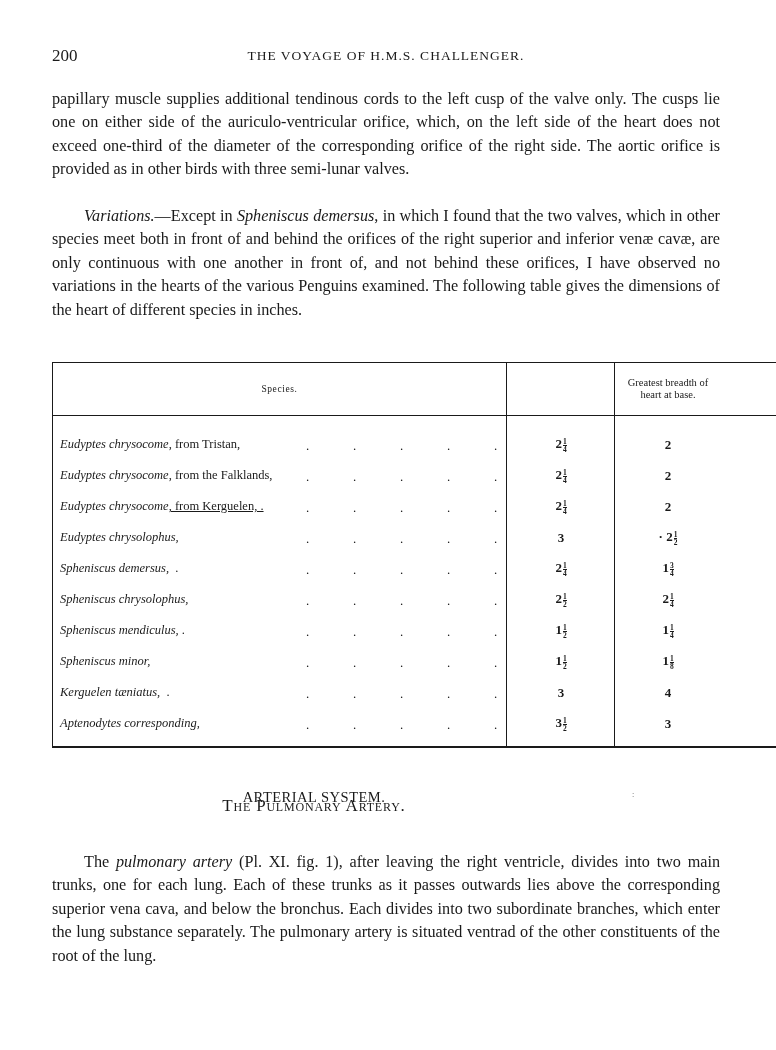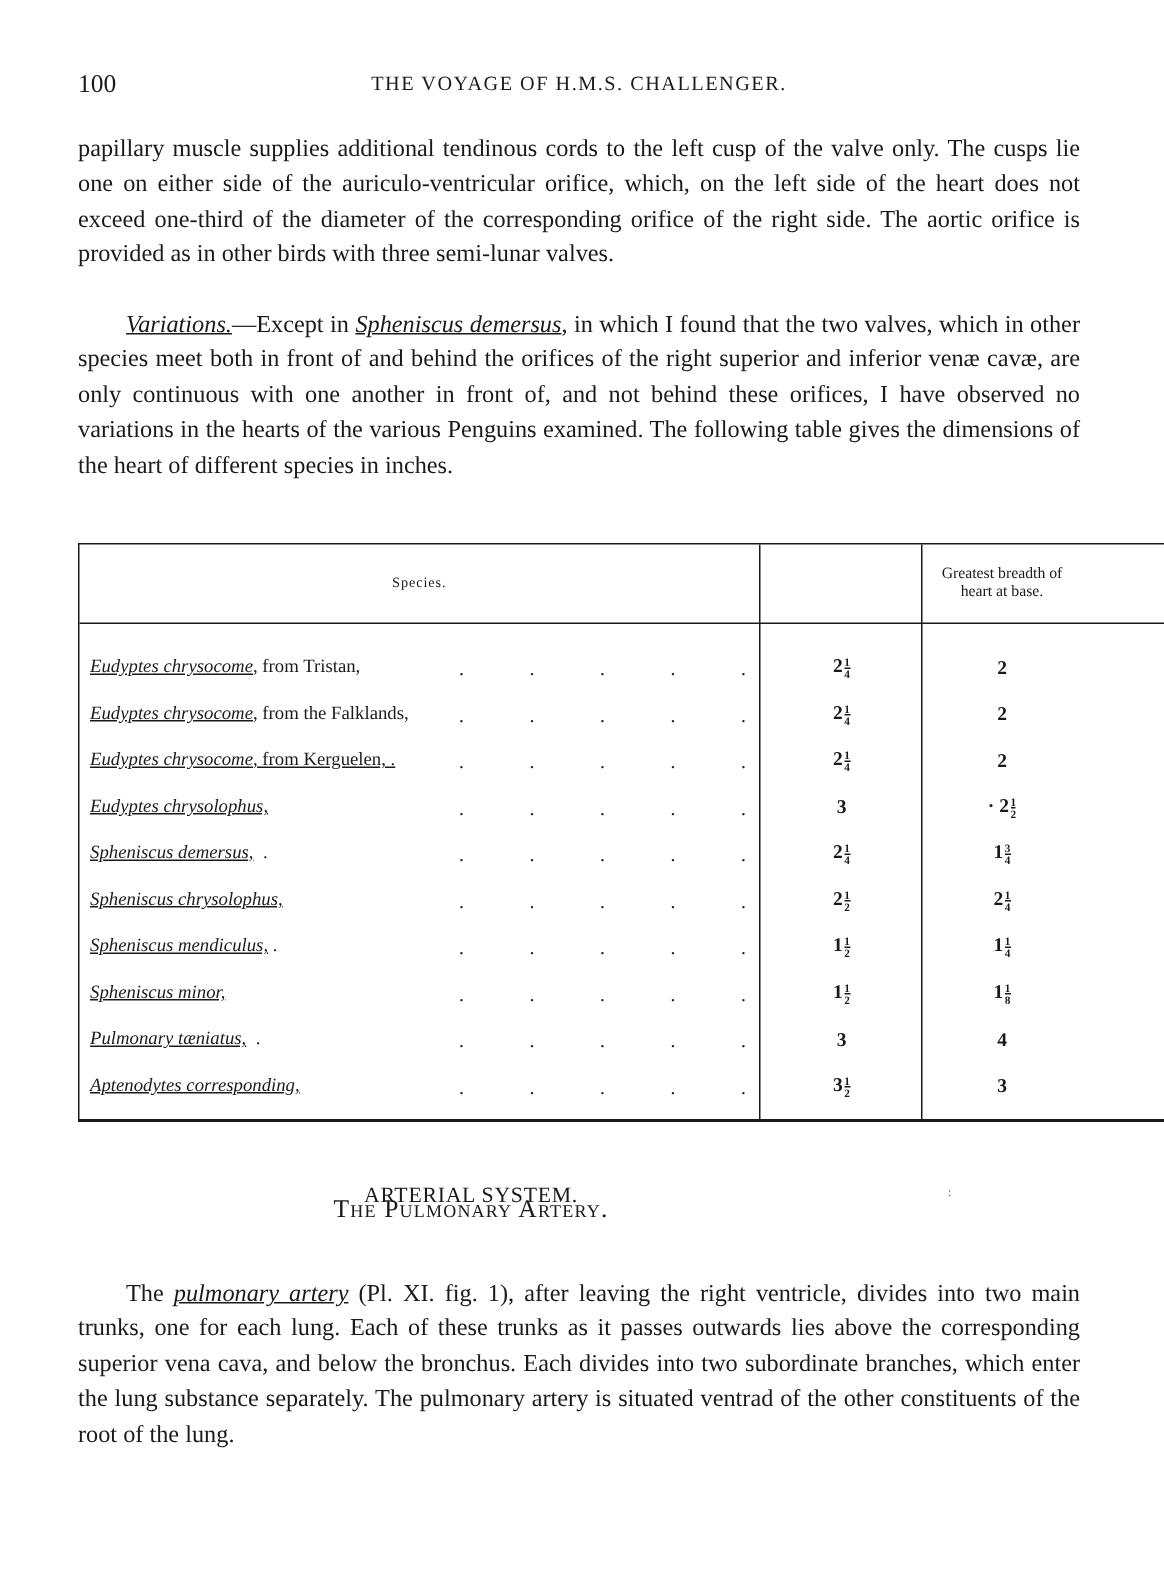--- a/index.html
+++ b/index.html
@@ -11,21 +11,21 @@
     .running-head { position: absolute; top: 46px; left: 52px; width: 668px; height: 20px; }
     .page-num { position: absolute; left: 0; top: 0; font-size: 17px; }
     .run-title { position: absolute; left: 0; right: 0; top: 2px; text-align: center; font-size: 13.5px; letter-spacing: 1px; }
 
     .para {
       position: absolute; left: 52px; width: 668px;
       font-size: 16.2px; line-height: 23.4px; text-align: justify; text-align-last: left;
       margin: 0;
     }
     .para .indent { display: inline-block; width: 32px; }
-    .para i, .cell-species i { font-style: italic; text-decoration: underline; }
+    .para i, .cell-species i { font-style: italic; }
 
     .tbl {
       position: absolute; left: 52px; top: 362px; width: 754px; height: 386px;
       border: 1.5px solid #1a1a1a; border-bottom-width: 2px; box-sizing: border-box;
     }
     .vline { position: absolute; top: 0; bottom: 0; width: 1.4px; background: #1a1a1a; }
     .hline { position: absolute; left: 0; right: 0; top: 52px; height: 1.4px; background: #1a1a1a; }
     .th { position: absolute; top: 0; height: 52px; display: flex; align-items: center; justify-content: center; text-align: center; font-size: 10.5px; line-height: 12px; }
     .th-species { left: 0; width: 453px; font-size: 9.5px; letter-spacing: 0.6px; }
     .th-len { left: 455px; width: 106px; }
@@ -43,21 +43,21 @@
 
     .heading { position: absolute; left: 0; width: 628px; text-align: center; }
     .h-arterial { top: 789px; font-size: 14.5px; letter-spacing: 0.5px; }
     .h-pulm { top: 796px; font-size: 17px; letter-spacing: 0.8px; font-variant: small-caps; }
     .speck { position: absolute; left: 632px; top: 790px; font-size: 8px; color: #555; }
   </style>
 </head>
 <body>
 
 <div class="running-head">
-  <span class="page-num">100</span>
+  <span class="page-num">200</span>
   <span class="run-title">THE VOYAGE OF H.M.S. CHALLENGER.</span>
 </div>
 
 <p class="para" style="top:88px;"><span>papillary muscle supplies additional tendinous cords to the left cusp of the valve only. The cusps lie one on either side of the auriculo-ventricular orifice, which, on the left side of the heart does not exceed one-third of the diameter of the corresponding orifice of the right side. The aortic orifice is provided as in other birds with three semi-lunar valves.</span></p>
 
 <p class="para" style="top:205px;"><span class="indent"></span><i>Variations.</i><span>—Except in </span><i>Spheniscus demersus</i><span>, in which I found that the two valves, which in other species meet both in front of and behind the orifices of the right superior and inferior venæ cavæ, are only continuous with one another in front of, and not behind these orifices, I have observed no variations in the hearts of the various Penguins examined. The following table gives the dimensions of the heart of different species in inches.</span></p>
 
 <div class="tbl">
   <div class="vline" style="left:453px;"></div>
   <div class="vline" style="left:561px;"></div>
@@ -218,21 +218,21 @@
             <span>1</span>
             <span class="bar">2</span>
           </span></div>
         <div class="cell-num cell-br"><span>1</span><span class="frac">
             <span>1</span>
             <span class="bar">8</span>
           </span></div>
       </div>
       <div class="row" style="top: 314px;">
         <div class="cell-species">
-          <i>Pulmonary tæniatus,</i>
+          <i>Kerguelen tæniatus,</i>
           <span style="white-space: pre;">  .</span>
         </div>
         <div class="leaders">
           <span style="left: 253px;">.</span>
           <span style="left: 300px;">.</span>
           <span style="left: 347px;">.</span>
           <span style="left: 394px;">.</span>
           <span style="left: 441px;">.</span>
         </div>
         <div class="cell-num cell-len"><span>3</span></div>

